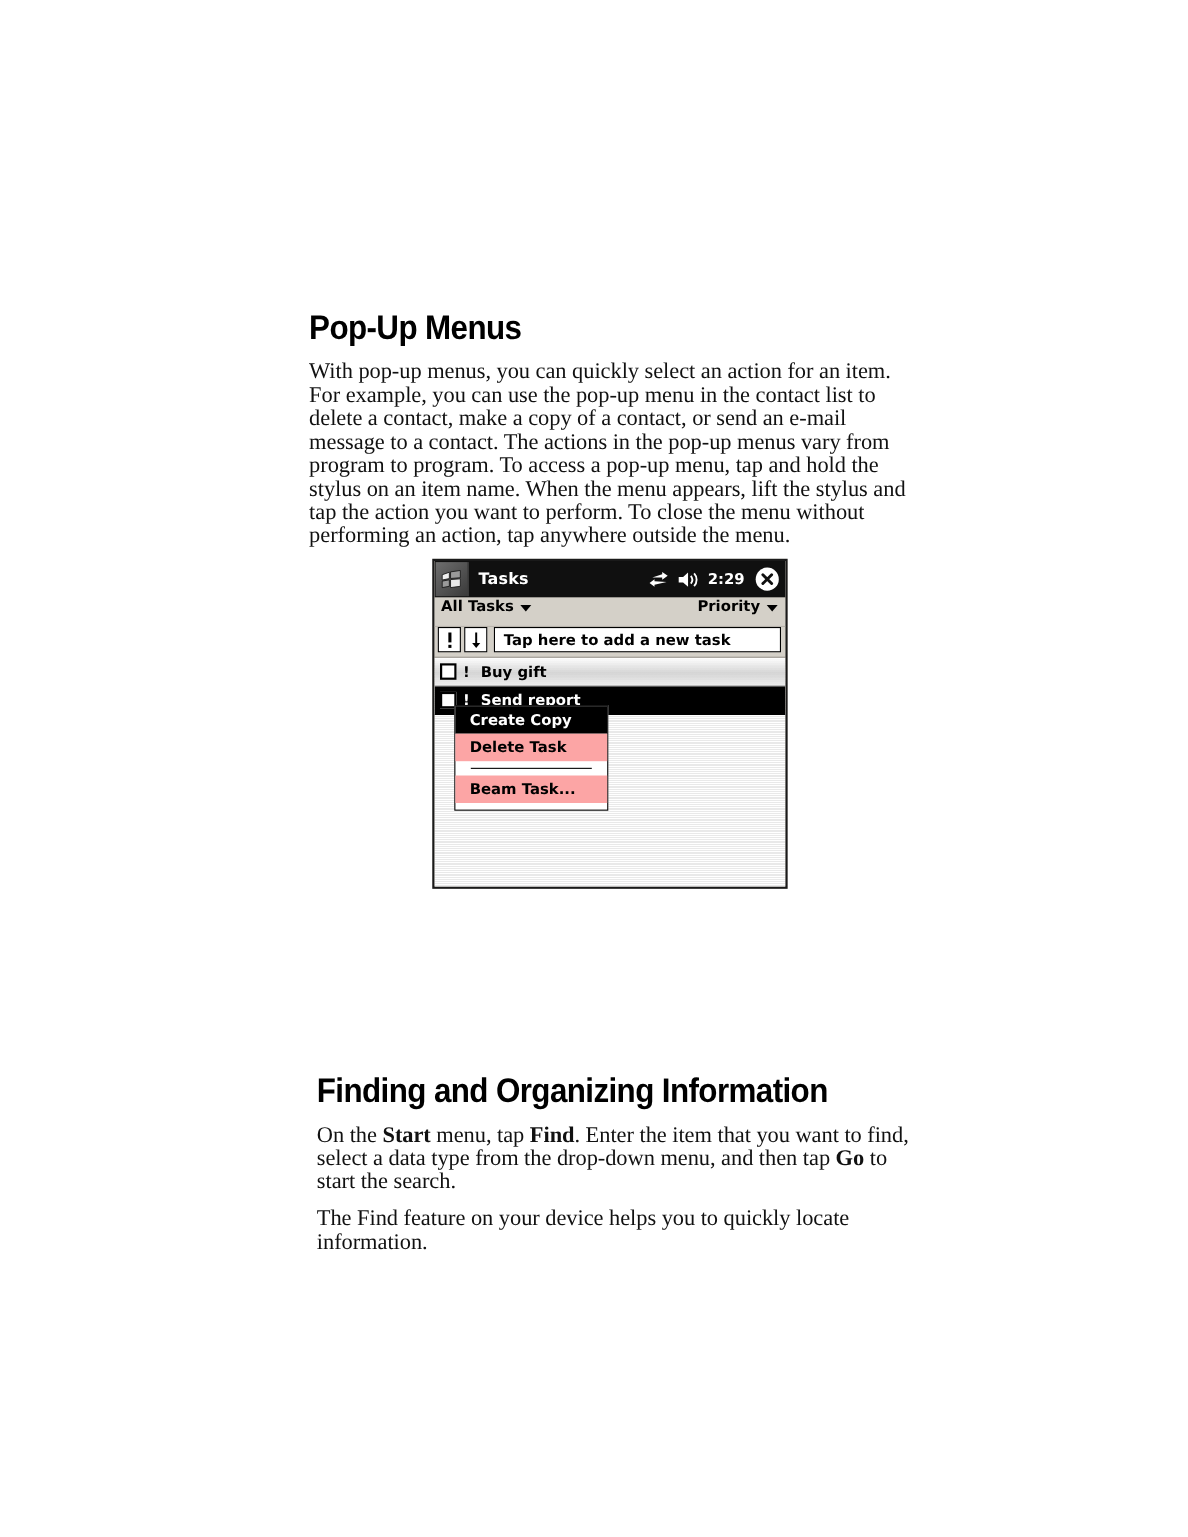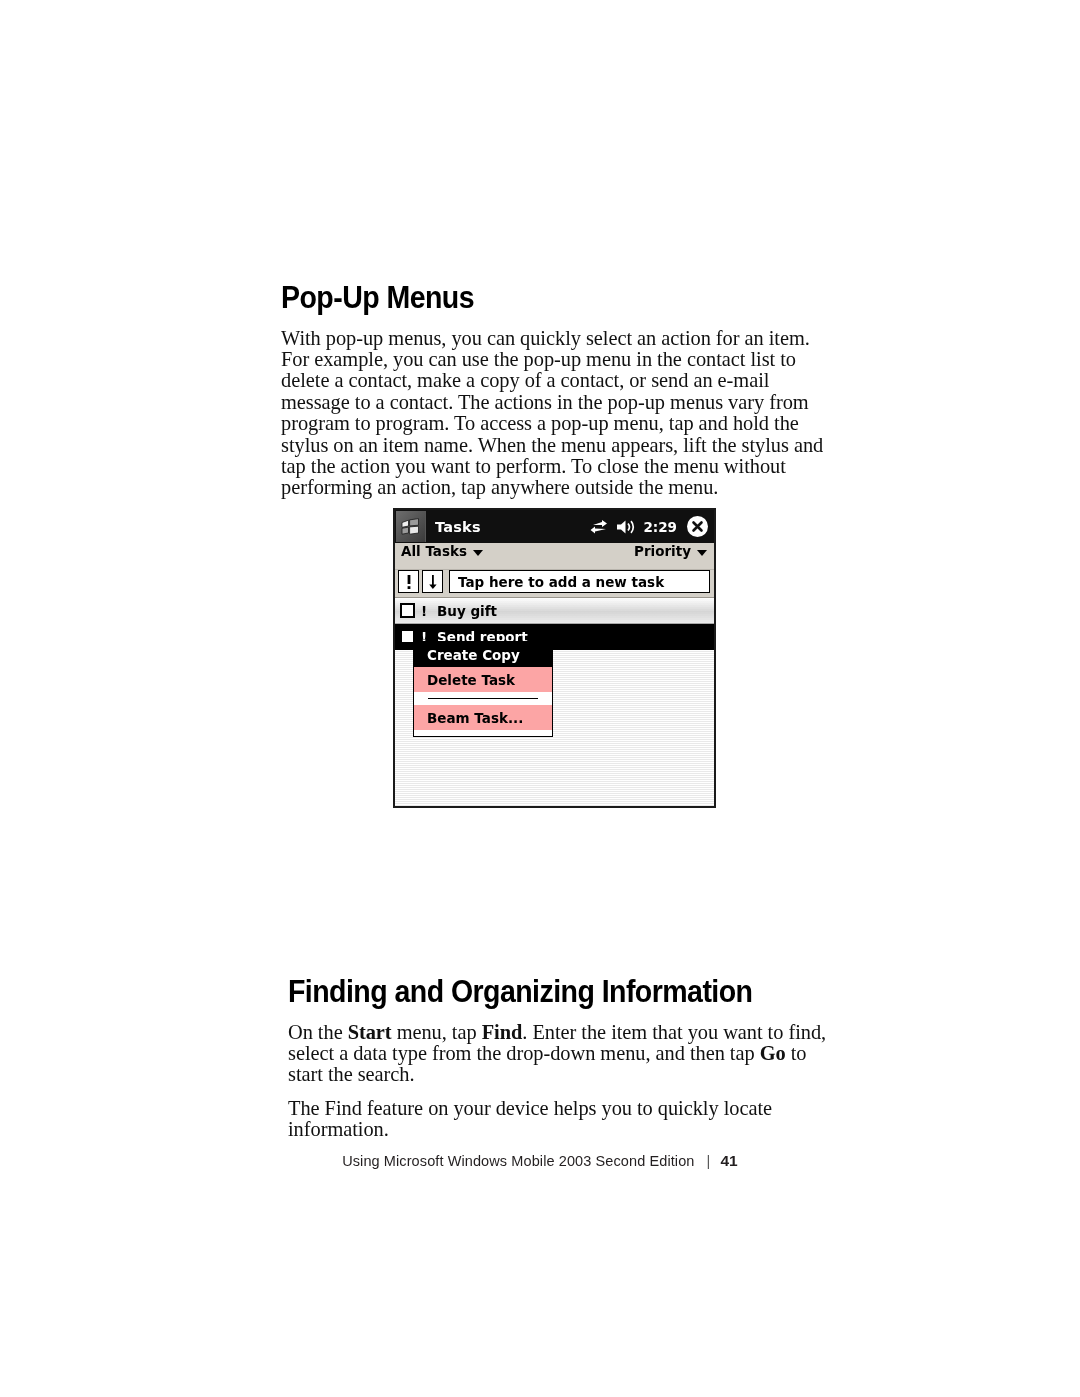--- a/index.html
+++ b/index.html
@@ -473,17 +473,14 @@
     </div>
 
   </div>
 
   <div class="doc-col-2">
     <h1 class="section-heading">Finding and Organizing Information</h1>
     <p class="body-text"><span>On the </span><b>Start</b><span> menu, tap </span><b>Find</b><span>. Enter the item that you want to find, select a data type from the drop-down menu, and then tap </span><b>Go</b><span> to start the search.</span></p>
     <p class="body-text">The Find feature on your device helps you to quickly locate information.</p>
   </div>
 
-  <div class="footer">
-    <span>Using Microsoft Windows Mobile 2003 Second Edition</span><span class="sep">|</span><span class="pageno">41</span>
-  </div>
 
 </div>
 
 </body></html>

